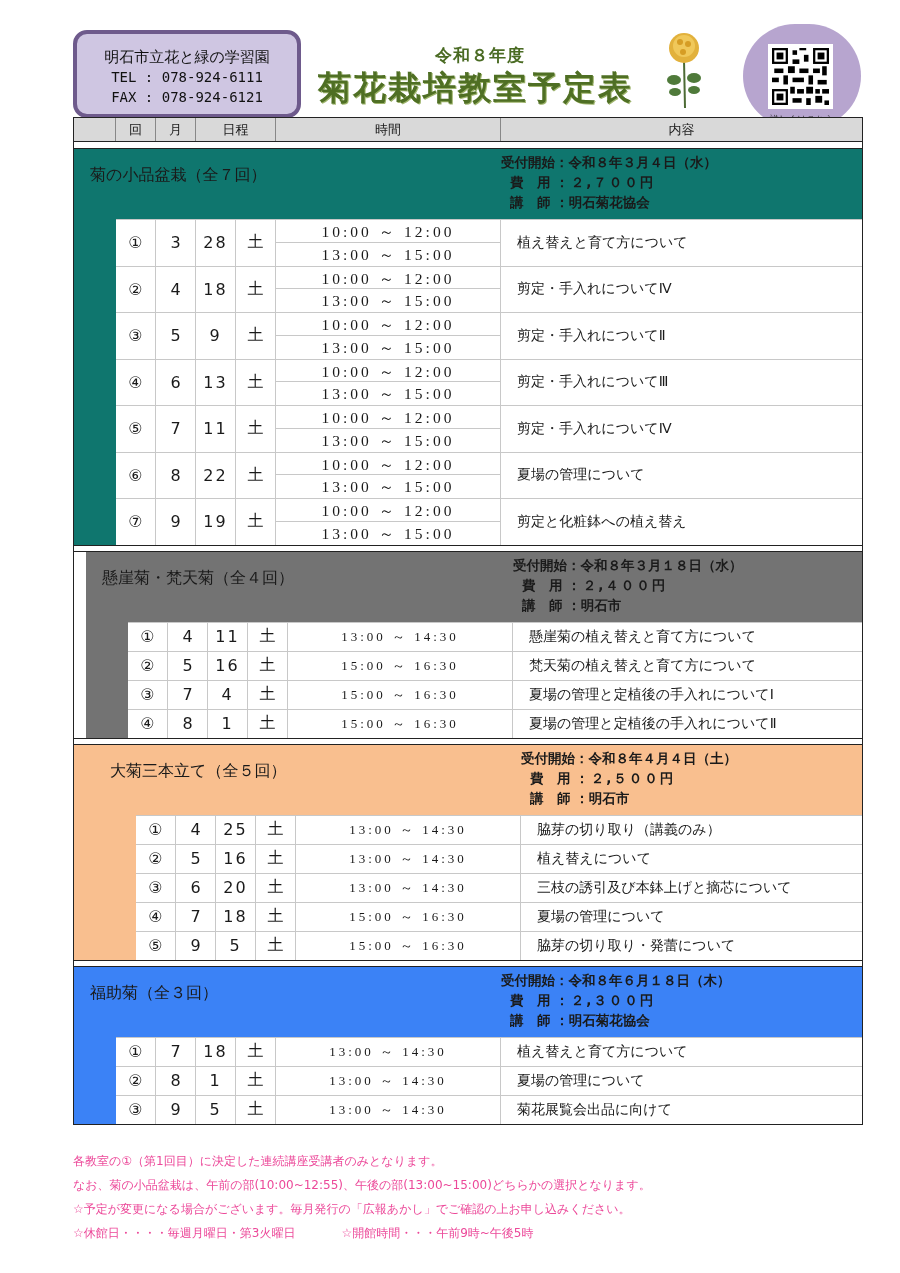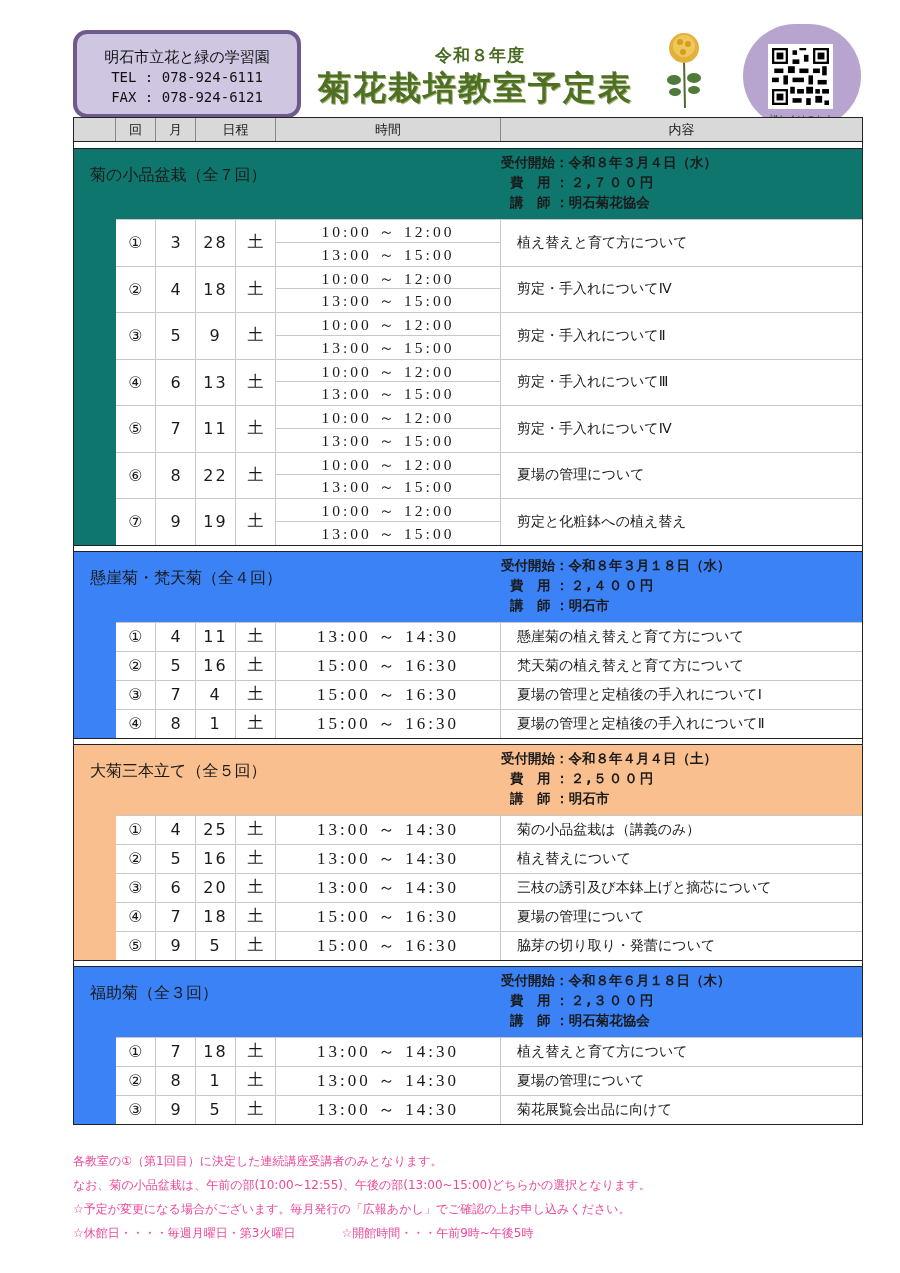--- a/index.html
+++ b/index.html
@@ -50,26 +50,26 @@
 
   .rows { margin-left: 42px; background: #ffffff; }
   .row { display: flex; border-top: 1px solid #c8c8c8; font-size: 16px; }
   .row > div { display: flex; align-items: center; justify-content: center; border-right: 1px solid #c8c8c8; }
   .row > div.c6 { justify-content: flex-start; padding-left: 16px; font-size: 14px; border-right: none; }
   .row.double { height: 46.5px; }
   .row.single { height: 29px; }
   .time-stack { flex-direction: column; }
   .time-stack span { display: block; width: 100%; text-align: center; height: 50%; line-height: 23px; letter-spacing: 3px; font-size: 15.5px; }
   .time-stack span:first-child { border-bottom: 1px solid #c8c8c8; }
-  .time-one { letter-spacing: 3px; font-size: 17px; text-align: right; }
+  .time-one { letter-spacing: 3px; font-size: 13px; text-align: right; }
   .num { letter-spacing: 2px; }
 
   .sec-green { background: #0f766e; }
-  .sec-yellow { background: #3b82f6; }
-  .sec-orange { background: #f9bf8f; }
+  .sec-yellow { background: #737373; margin-left: 12px; }
+  .sec-orange { background: #f9bf8f; padding-left: 20px; }
   .sec-blue { background: #3b82f6; }
 
   .notes { position: absolute; left: 73px; top: 1149px; font-size: 12px; line-height: 24px; color: #ec4899; }
   .notes .gap { display: inline-block; width: 46px; }
 </style>
 </head>
 <body>
 
 <div class="contact-box">
   <div class="org">明石市立花と緑の学習園</div>
@@ -289,21 +289,21 @@
         <div><span class="lbl pad">講　師</span>&nbsp;<span>：明石市</span></div>
       </div>
     </div>
     <div class="rows">
       <div class="row single">
         <div class="c1">①</div>
         <div class="c2">4</div>
         <div class="c3 num">25</div>
         <div class="c4">土</div>
         <div class="c5 time-one">13:00 ～ 14:30</div>
-        <div class="c6">菊の小品盆栽は（講義のみ）</div>
+        <div class="c6">脇芽の切り取り（講義のみ）</div>
       </div>
       <div class="row single">
         <div class="c1">②</div>
         <div class="c2">5</div>
         <div class="c3 num">16</div>
         <div class="c4">土</div>
         <div class="c5 time-one">13:00 ～ 14:30</div>
         <div class="c6">植え替えについて</div>
       </div>
       <div class="row single">

